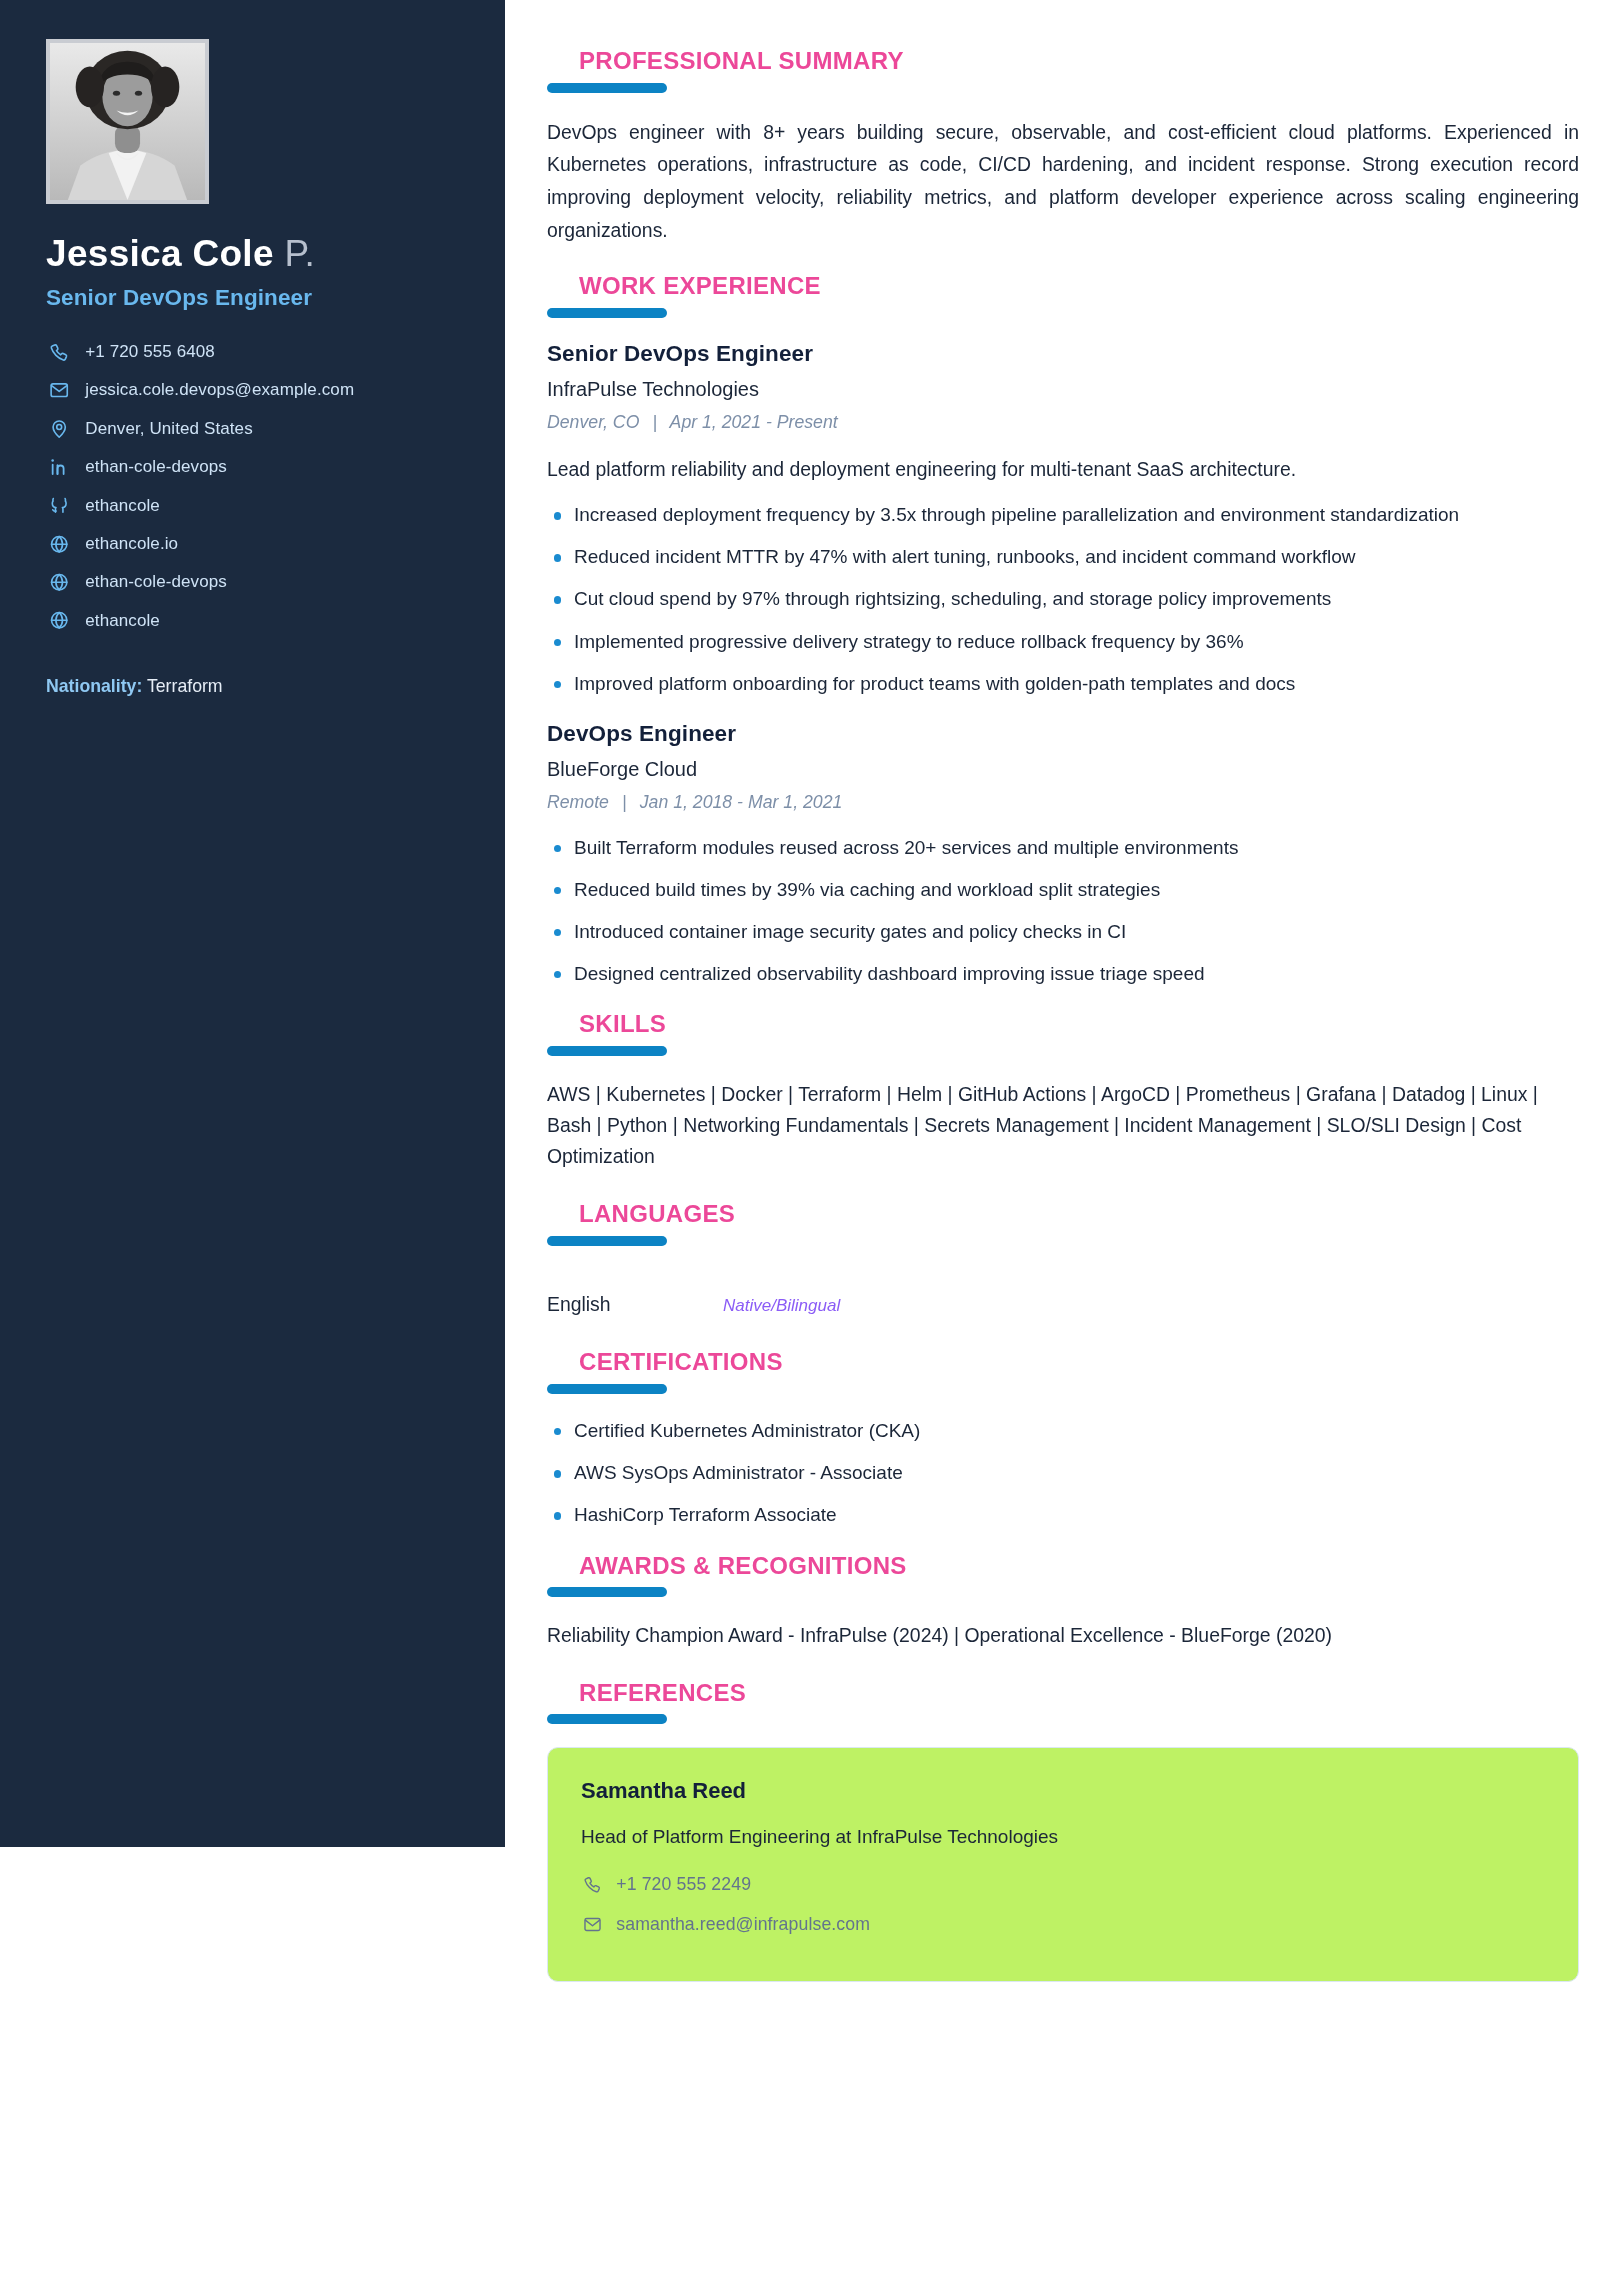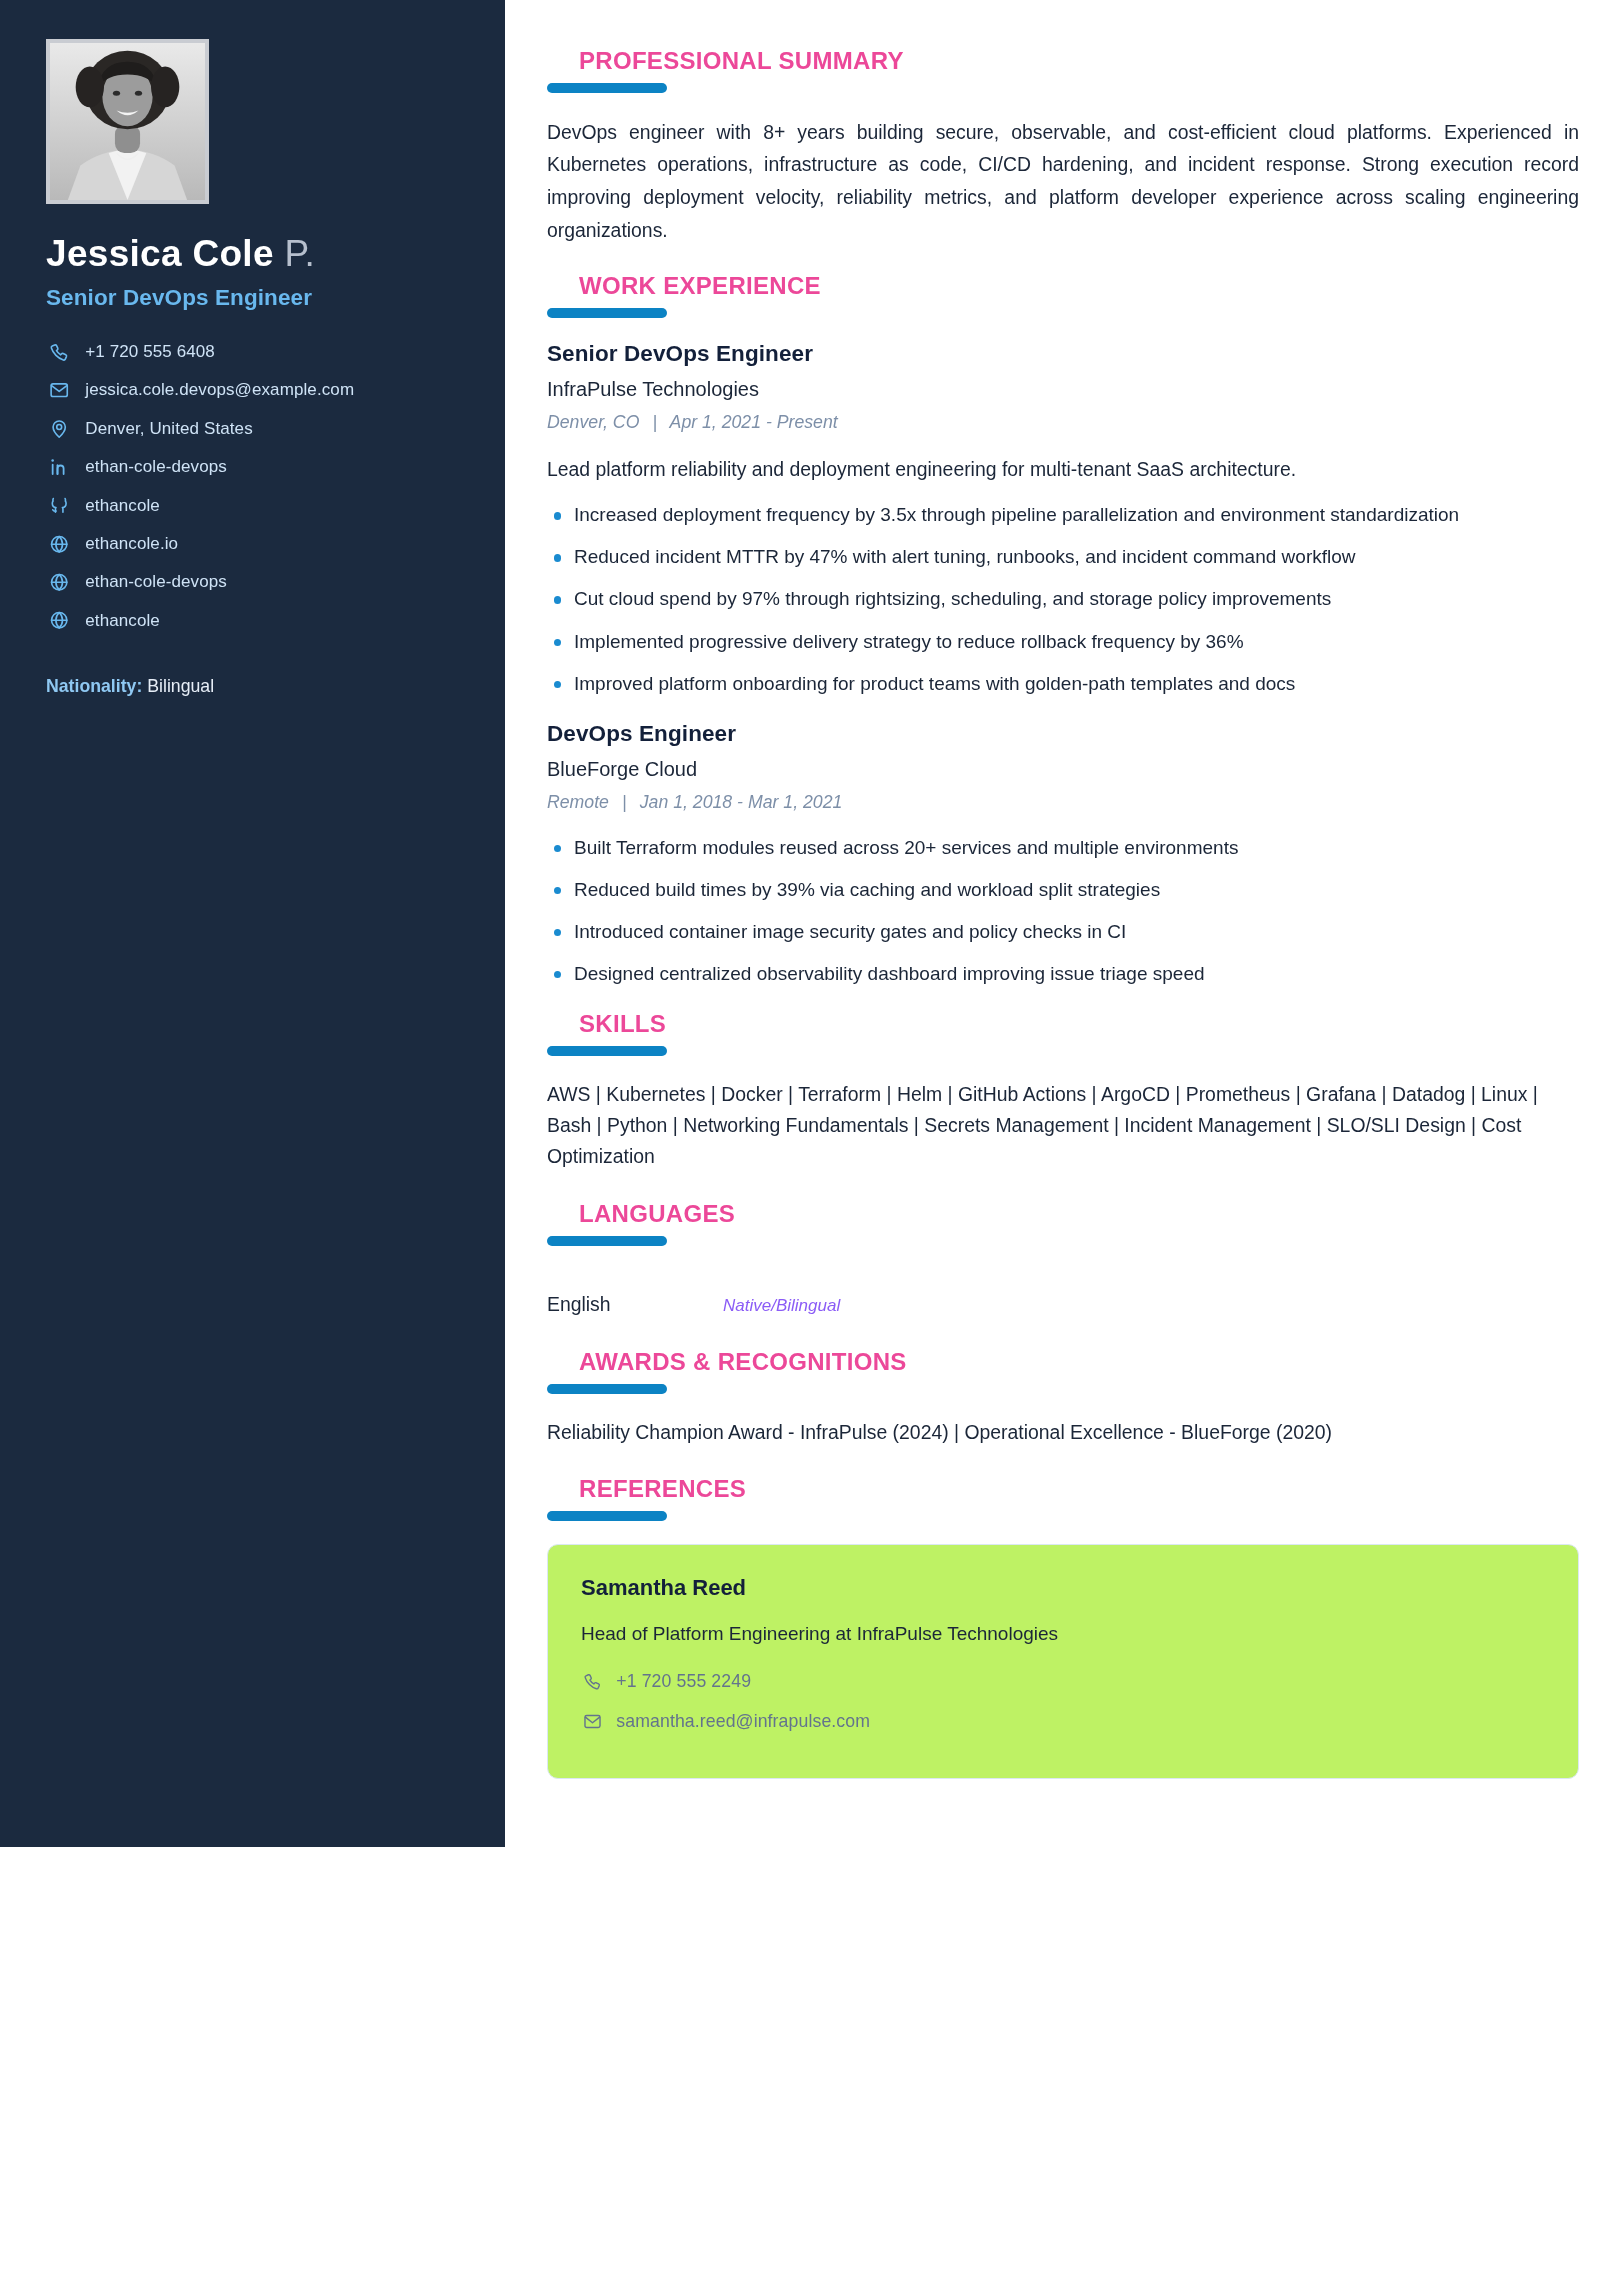--- a/index.html
+++ b/index.html
@@ -375,21 +375,21 @@
             <path d="M12 3c2.6 2.6 3.9 5.6 3.9 9s-1.3 6.4-3.9 9c-2.6-2.6-3.9-5.6-3.9-9S9.4 5.6 12 3Z"></path>
           </svg>
         </span>
         <span class="contact-text">ethancole</span>
       </div>
 
     </div>
 
     <div class="nationality">
       <span class="nat-label">Nationality:</span>
-      <span class="nat-value">Bilingual</span>
+      <span class="nat-value">Terraform</span>
     </div>
 
   </aside>
 
   <main class="main">
 
     <section class="section">
       <h2 class="section-head">PROFESSIONAL SUMMARY</h2>
       <div class="accent-bar"></div>
       <p class="summary-text">DevOps engineer with 8+ years building secure, observable, and cost-efficient cloud platforms. Experienced in Kubernetes operations, infrastructure as code, CI/CD hardening, and incident response. Strong execution record improving deployment velocity, reliability metrics, and platform developer experience across scaling engineering organizations.</p>
@@ -442,20 +442,29 @@
 
     <section class="section">
       <h2 class="section-head">LANGUAGES</h2>
       <div class="accent-bar"></div>
       <div class="lang-row">
         <span class="lang-name">English</span>
         <span class="lang-level">Native/Bilingual</span>
       </div>
     </section>
 
+    <section class="section">
+      <h2 class="section-head">CERTIFICATIONS</h2>
+      <div class="accent-bar"></div>
+      <ul class="bullets">
+        <li>Certified Kubernetes Administrator (CKA)</li>
+        <li>AWS SysOps Administrator - Associate</li>
+        <li>HashiCorp Terraform Associate</li>
+      </ul>
+    </section>
 
     <section class="section">
       <h2 class="section-head">AWARDS &amp; RECOGNITIONS</h2>
       <div class="accent-bar"></div>
       <p class="awards-text">Reliability Champion Award - InfraPulse (2024) | Operational Excellence - BlueForge (2020)</p>
     </section>
 
     <section class="section">
       <h2 class="section-head">REFERENCES</h2>
       <div class="accent-bar"></div>

